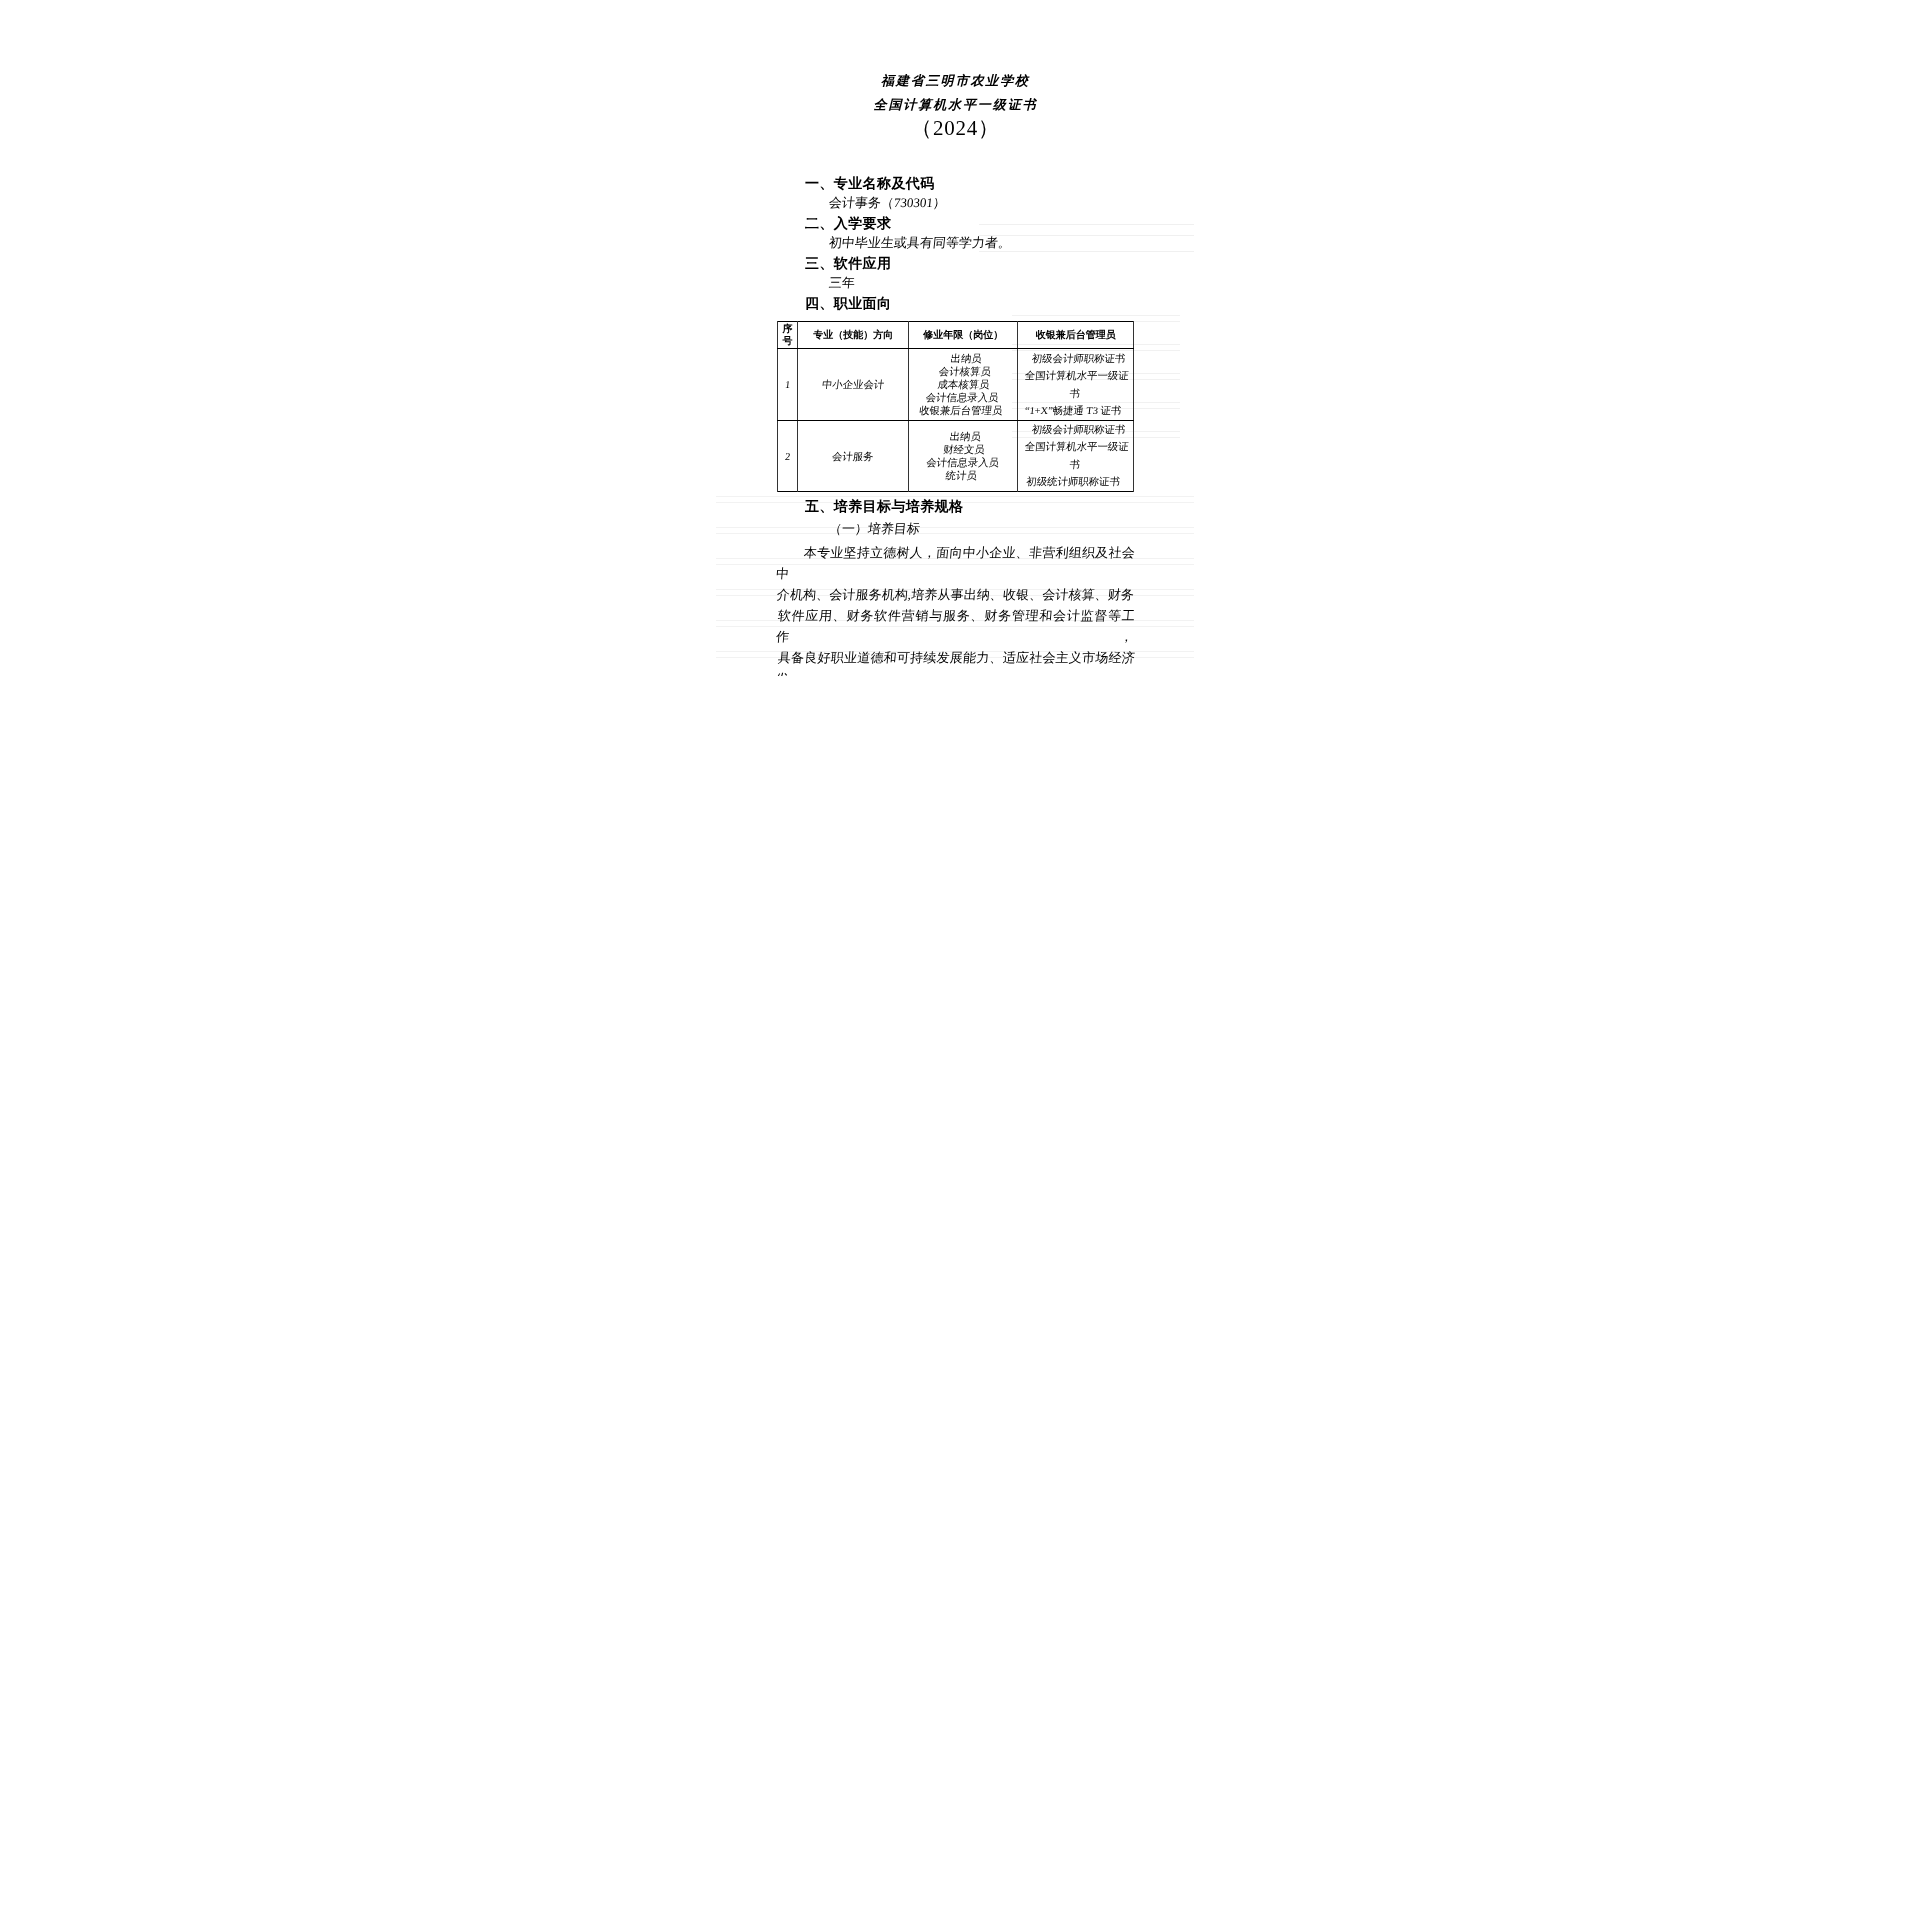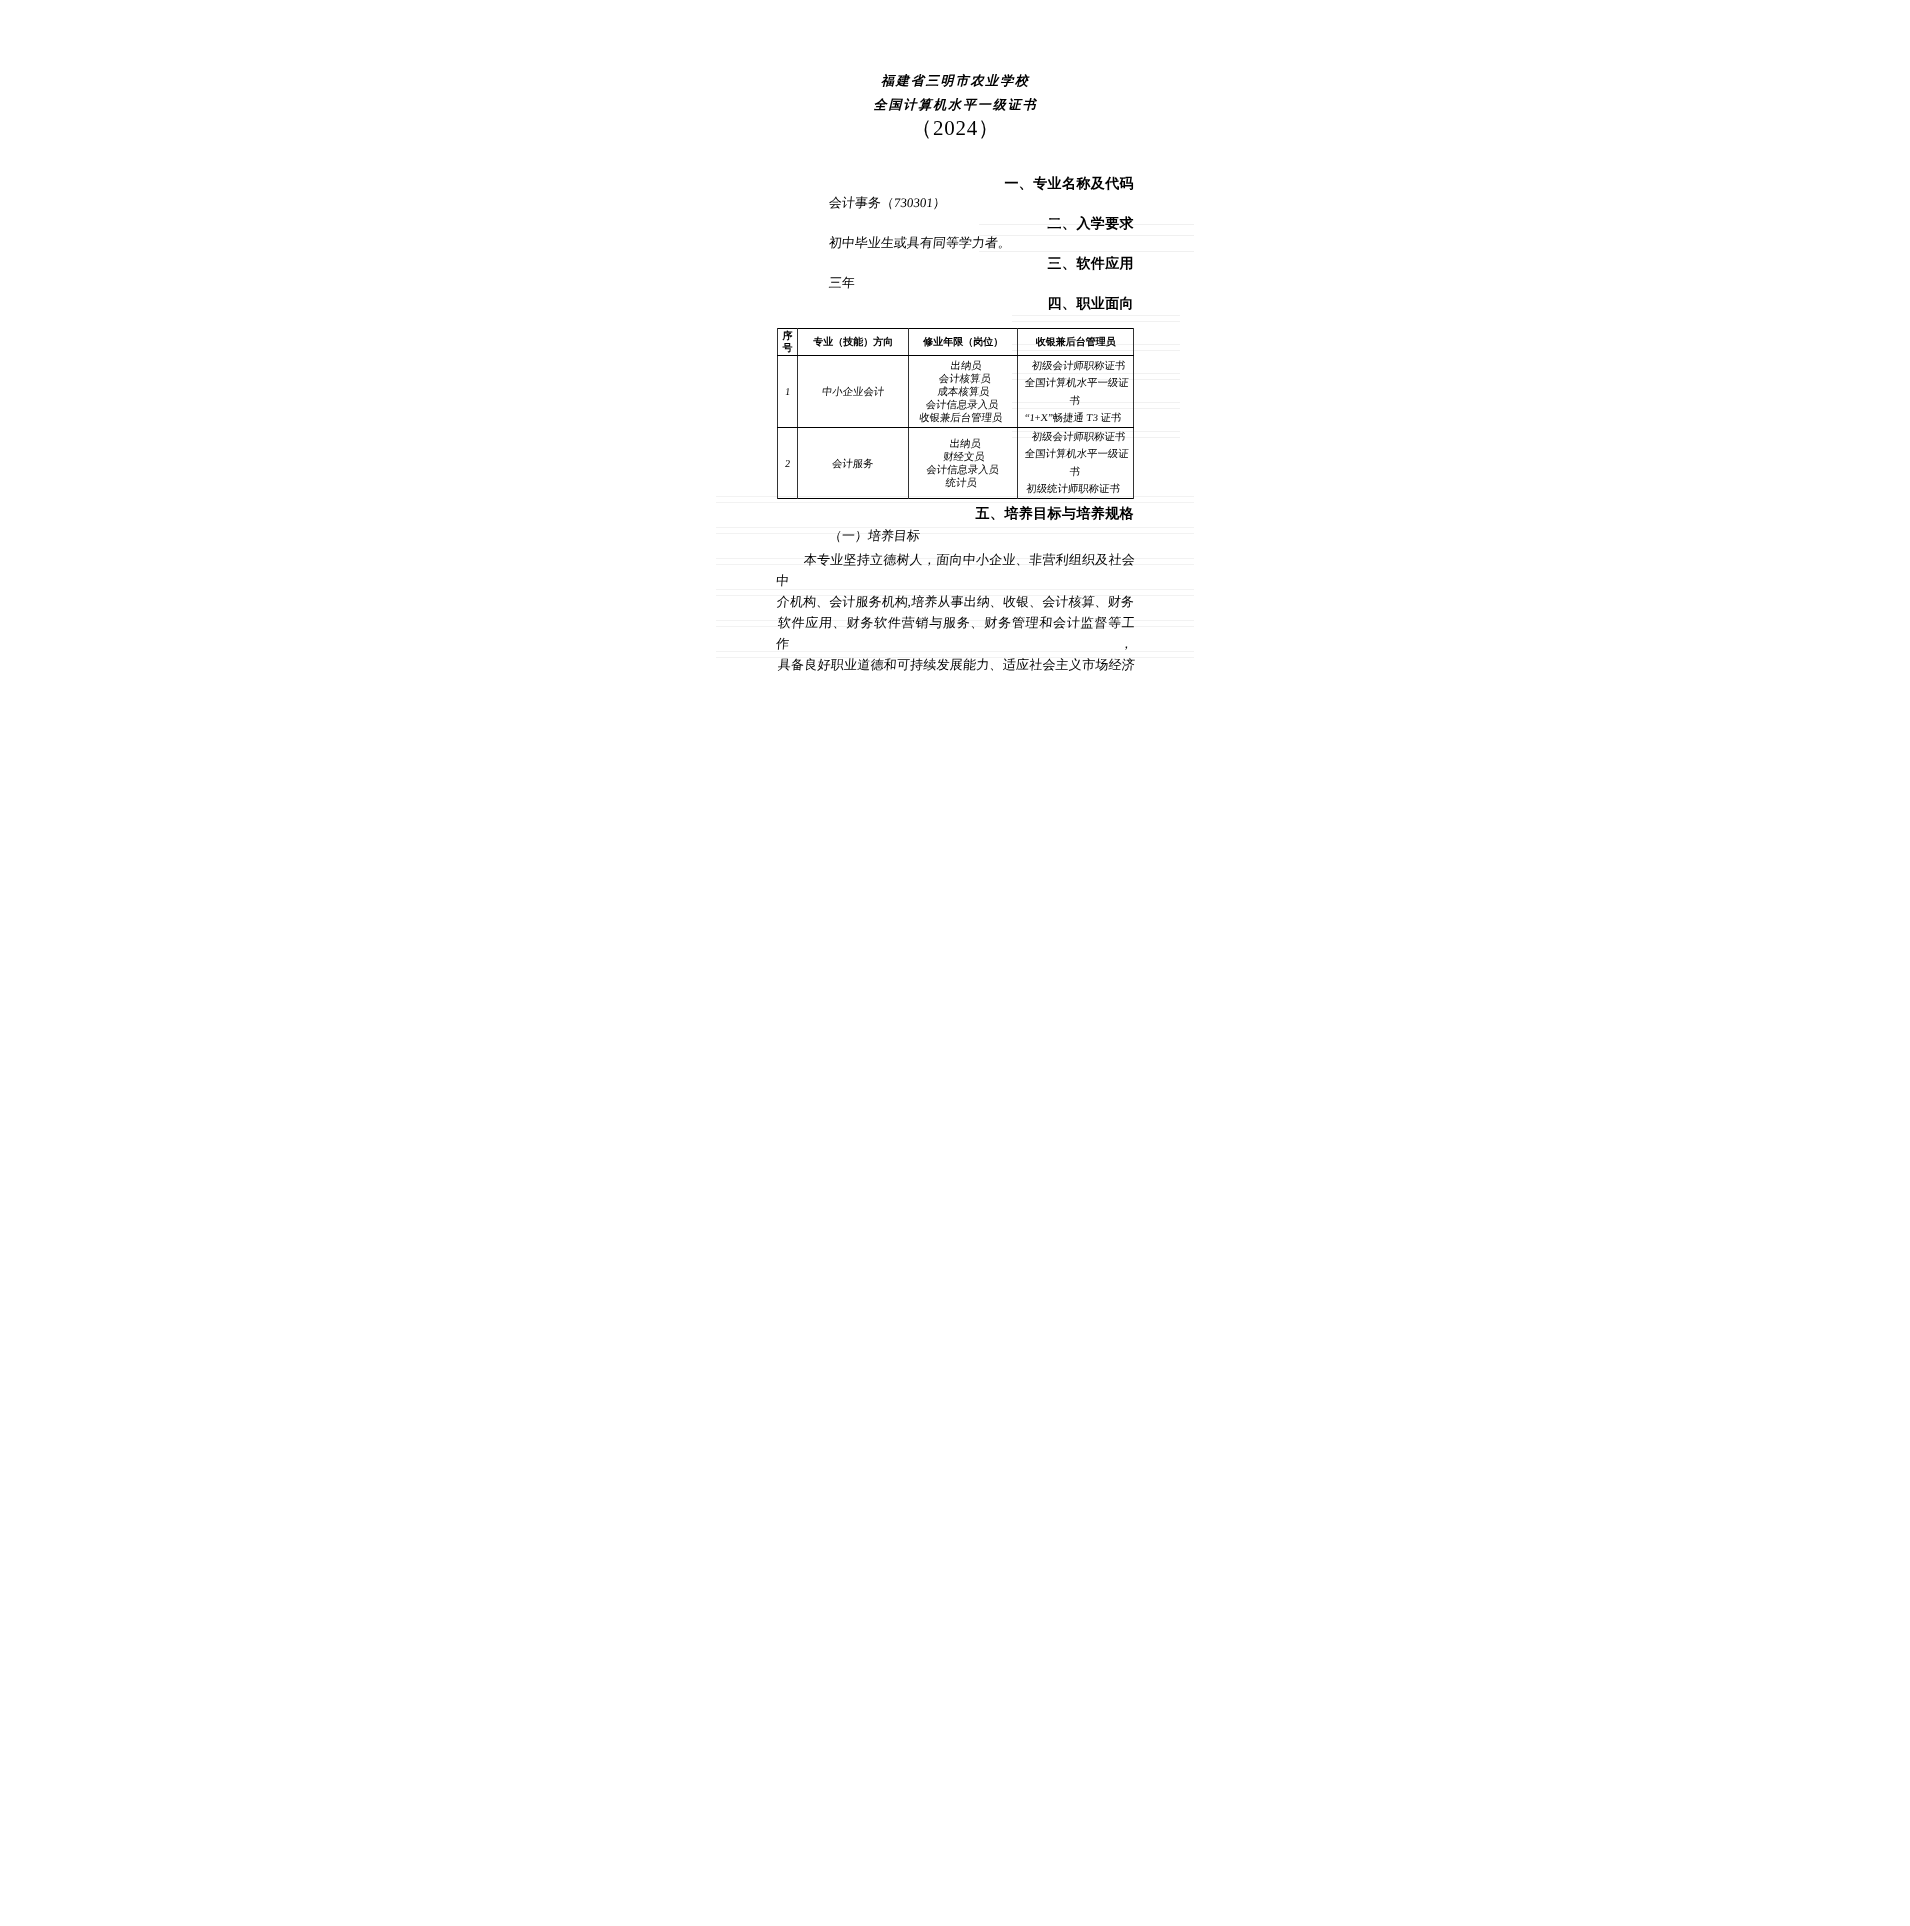--- a/index.html
+++ b/index.html
@@ -38,29 +38,29 @@
     font-size:13px;line-height:24px;letter-spacing:1.9px;
   }
   .title-year{
     font-family:"Liberation Serif", serif;
     font-size:21px;line-height:22.3px;font-weight:400;letter-spacing:0.8px;
   }
   
   .h-bold{
     font-family:"Liberation Sans", sans-serif;
     font-weight:700;font-size:14px;line-height:19px;
-    text-indent:2em;letter-spacing:0.4px;text-align:right;
+    text-indent:2em;letter-spacing:0.4px;
   }
   .body-line{
     font-size:13px;line-height:19px;text-indent:2em;
   }
   .sk{display:inline-block;transform:skewX(-6deg);}
   
   table.job-table{
-    width:100%;border-collapse:collapse;margin-top:15px;
+    width:100%;border-collapse:collapse;margin-top:8px;
     border:0.8px solid #000;border-top:1.5px solid #000;border-bottom:1.5px solid #000;
     table-layout:fixed;
   }
   .job-table th,.job-table td{
     border-left:0.4px solid #333;border-right:0.4px solid #333;
     text-align:center;vertical-align:middle;padding:0.8px 1.5px;
     word-break:break-all;
   }
   .job-table th{
     font-family:"Liberation Sans", sans-serif;

